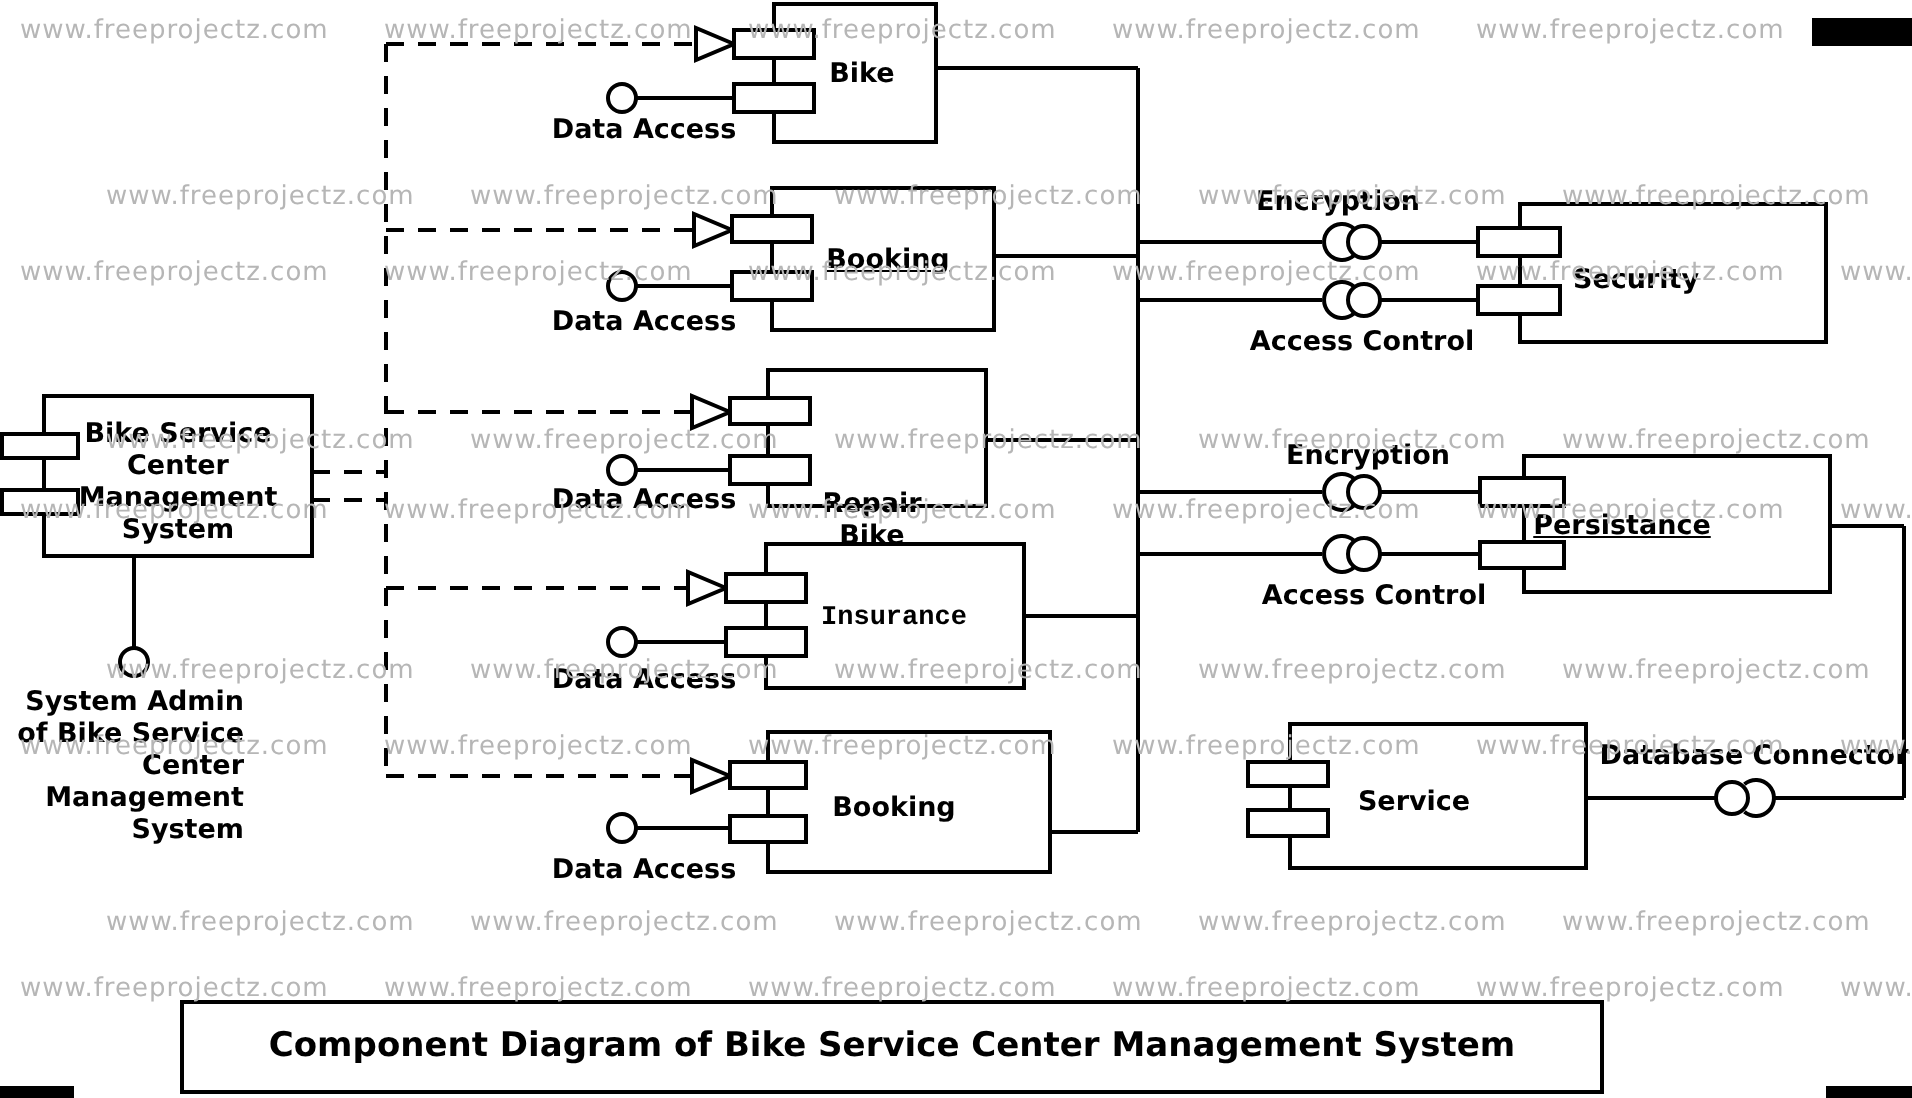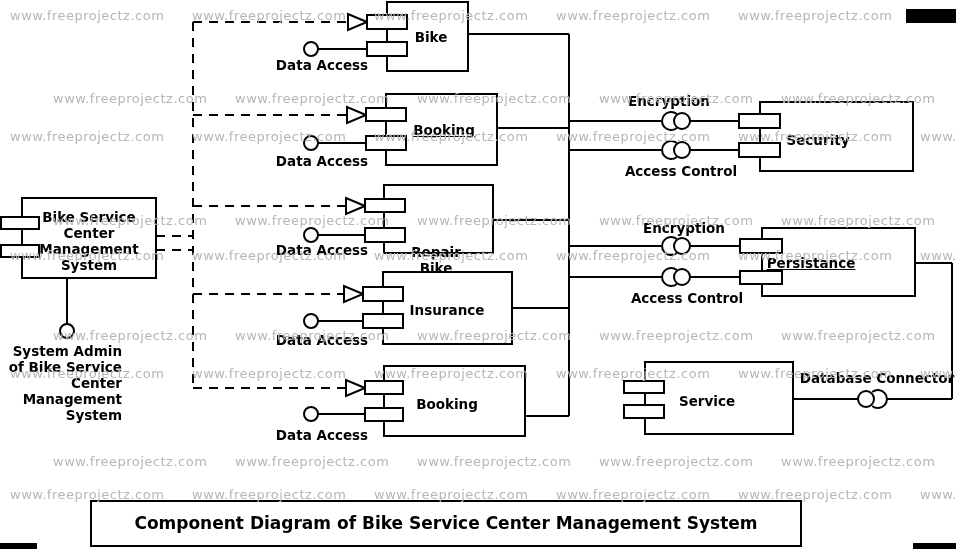--- a/index.html
+++ b/index.html
@@ -134,21 +134,21 @@
   </svg>
 
   <div class="lbl" style="left:29px;top:209px;width:120px;">Bike Service
 Center
 Management
 System</div>
   <div class="lbl" style="left:371px;top:29px;width:120px;">Bike</div>
   <div class="lbl" style="left:384px;top:122px;width:120px;text-decoration:underline;">Booking</div>
   <div class="lbl" style="left:376px;top:216px;width:120px;margin-top:28px;">Repair
 Bike</div>
-  <div class="lbl" style="left:387px;top:302px;width:120px;">Insurance</div>
+  <div class="lbl" style="left:387px;top:302px;width:120px;font-family:Liberation Mono, monospace;">Insurance</div>
   <div class="lbl" style="left:387px;top:396px;width:120px;">Booking</div>
   <div class="lbl" style="left:758px;top:132px;width:120px;text-align:center;">Security</div>
   <div class="lbl" style="left:751px;top:255px;width:120px;text-decoration:underline;">Persistance</div>
   <div class="lbl" style="left:647px;top:393px;width:120px;">Service</div>
 
   <div class="lbl" style="left:2px;top:343px;width:120px;text-align:right;">System Admin
 of Bike Service
 Center
 Management
 System</div>

